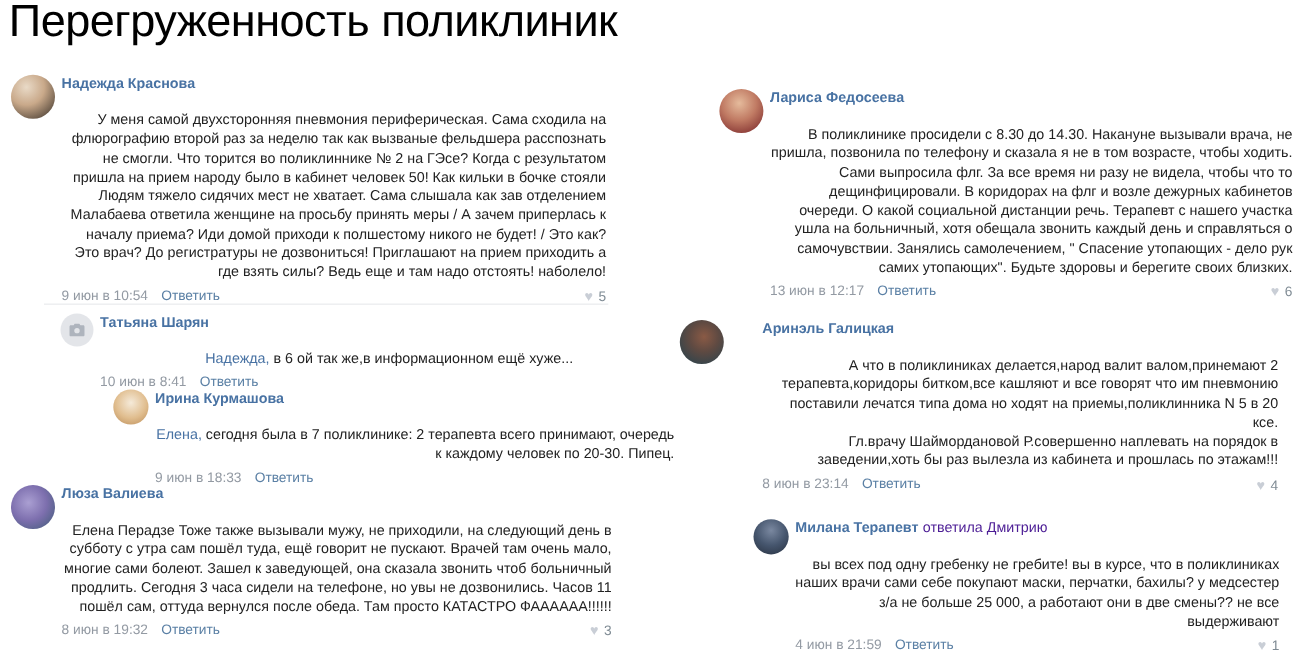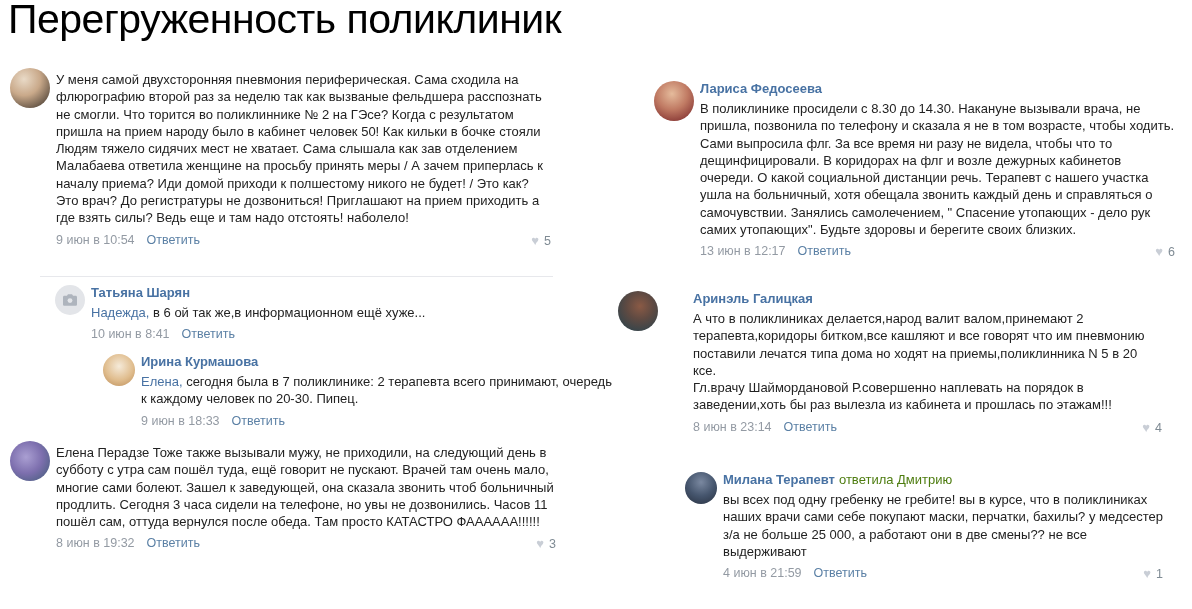--- a/index.html
+++ b/index.html
@@ -21,38 +21,39 @@
   .av-nadezhda{background:radial-gradient(circle at 35% 28%, #e9dac7 0%, #c9a98a 42%, #6b5a4a 78%, #4a3c30 100%);}
   .av-camera{background:#e3e5e9;}
   .av-irina{background:radial-gradient(circle at 50% 38%, #f5ead9 0%, #e0bd8e 55%, #b98a55 100%);}
   .av-lyuza{background:radial-gradient(circle at 40% 40%, #aa9fd2 0%, #7d6fae 48%, #55628a 80%, #3f4f52 100%);}
   .av-larisa{background:radial-gradient(circle at 45% 32%, #e5bb9c 0%, #c07a63 45%, #8e3f3a 80%, #5e2a28 100%);}
   .av-arinel{background:radial-gradient(circle at 55% 38%, #8a5a45 0%, #5f4a42 40%, #39454a 76%, #25313a 100%);}
   .av-milana{background:radial-gradient(circle at 50% 32%, #7a88a0 0%, #46566e 50%, #27303f 100%);}
   .content{margin-left:6px;flex:1;position:relative;min-width:0;}
   .hdr{font-size:13px;line-height:16px;}
   .author{font-weight:bold;color:#4872a3;text-decoration:none;cursor:pointer;}
-  .reply-suffix{color:#4d7c0f;margin-left:4px;}
-  .cbody{font-size:13px;color:#222;line-height:17.3px;margin-top:3px;white-space:pre-line;}
+  .reply-suffix{color:#4c1d95;margin-left:4px;}
+  .cbody{font-size:13px;color:#222;line-height:17.3px;margin-top:16px;white-space:pre-line;text-align:right;}
   .mention{color:#4872a3;text-decoration:none;cursor:pointer;}
   .footer{margin-top:6px;font-size:12.5px;color:#939aa3;position:relative;line-height:15px;}
   .reply-link{color:#5b80a5;margin-left:12px;text-decoration:none;cursor:pointer;}
   .likes{position:absolute;right:0;top:0;color:#7f8b94;font-size:12.5px;cursor:pointer;}
   .heart{color:#c9ced6;margin-right:5px;font-size:13px;}
   .divider{position:absolute;height:1px;background:#e7e8ec;}
   .cam-svg{display:block;}
 </style>
 </head>
 <body>
 
 <div class="page-title">Перегруженность поликлиник</div>
 
 <div class="comment" style="left:10px;top:68px;width:541px;">
   <div class="avatar av40 av-nadezhda"></div>
   <div class="content" style="width:495px;">
+    <div class="hdr"><a class="author">Надежда Краснова</a></div>
     <div class="cbody"><span>У меня самой двухсторонняя пневмония периферическая. Сама сходила на флюрографию второй раз за неделю так как вызваные фельдшера расспознать не смогли. Что торится во поликлиннике № 2 на ГЭсе? Когда с результатом пришла на прием народу было в кабинет человек 50! Как кильки в бочке стояли Людям тяжело сидячих мест не хватает. Сама слышала как зав отделением Малабаева ответила женщине на просьбу принять меры / А зачем приперлась к началу приема? Иди домой приходи к полшестому никого не будет! / Это как? Это врач? До регистратуры не дозвониться! Приглашают на прием приходить а где взять силы? Ведь еще и там надо отстоять! наболело!</span></div>
     <div class="footer">
       <span class="date">9 июн в 10:54</span><a class="reply-link">Ответить</a>
       <span class="likes"><span class="heart">♥</span><span>5</span></span>
     </div>
   </div>
 </div>
 
 <div class="divider" style="left:40px;top:276px;width:513px;"></div>
 
@@ -81,20 +82,21 @@
     <div class="cbody"><a class="mention">Елена,</a><span> сегодня была в 7 поликлинике: 2 терапевта всего принимают, очередь к каждому человек по 20-30. Пипец.</span></div>
     <div class="footer">
       <span class="date">9 июн в 18:33</span><a class="reply-link">Ответить</a>
     </div>
   </div>
 </div>
 
 <div class="comment" style="left:10px;top:441px;width:546px;">
   <div class="avatar av40 av-lyuza"></div>
   <div class="content" style="width:500px;">
+    <div class="hdr"><a class="author">Люза Валиева</a></div>
     <div class="cbody"><span>Елена Перадзе Тоже также вызывали мужу, не приходили, на следующий день в субботу с утра сам пошёл туда, ещё говорит не пускают. Врачей там очень мало, многие сами болеют. Зашел к заведующей, она сказала звонить чтоб больничный продлить. Сегодня 3 часа сидели на телефоне, но увы не дозвонились. Часов 11 пошёл сам, оттуда вернулся после обеда. Там просто КАТАСТРО ФАААААА!!!!!!</span></div>
     <div class="footer">
       <span class="date">8 июн в 19:32</span><a class="reply-link">Ответить</a>
       <span class="likes"><span class="heart">♥</span><span>3</span></span>
     </div>
   </div>
 </div>
 
 <div class="comment" style="left:654px;top:81px;width:521px;">
   <div class="avatar av40 av-larisa"></div>

